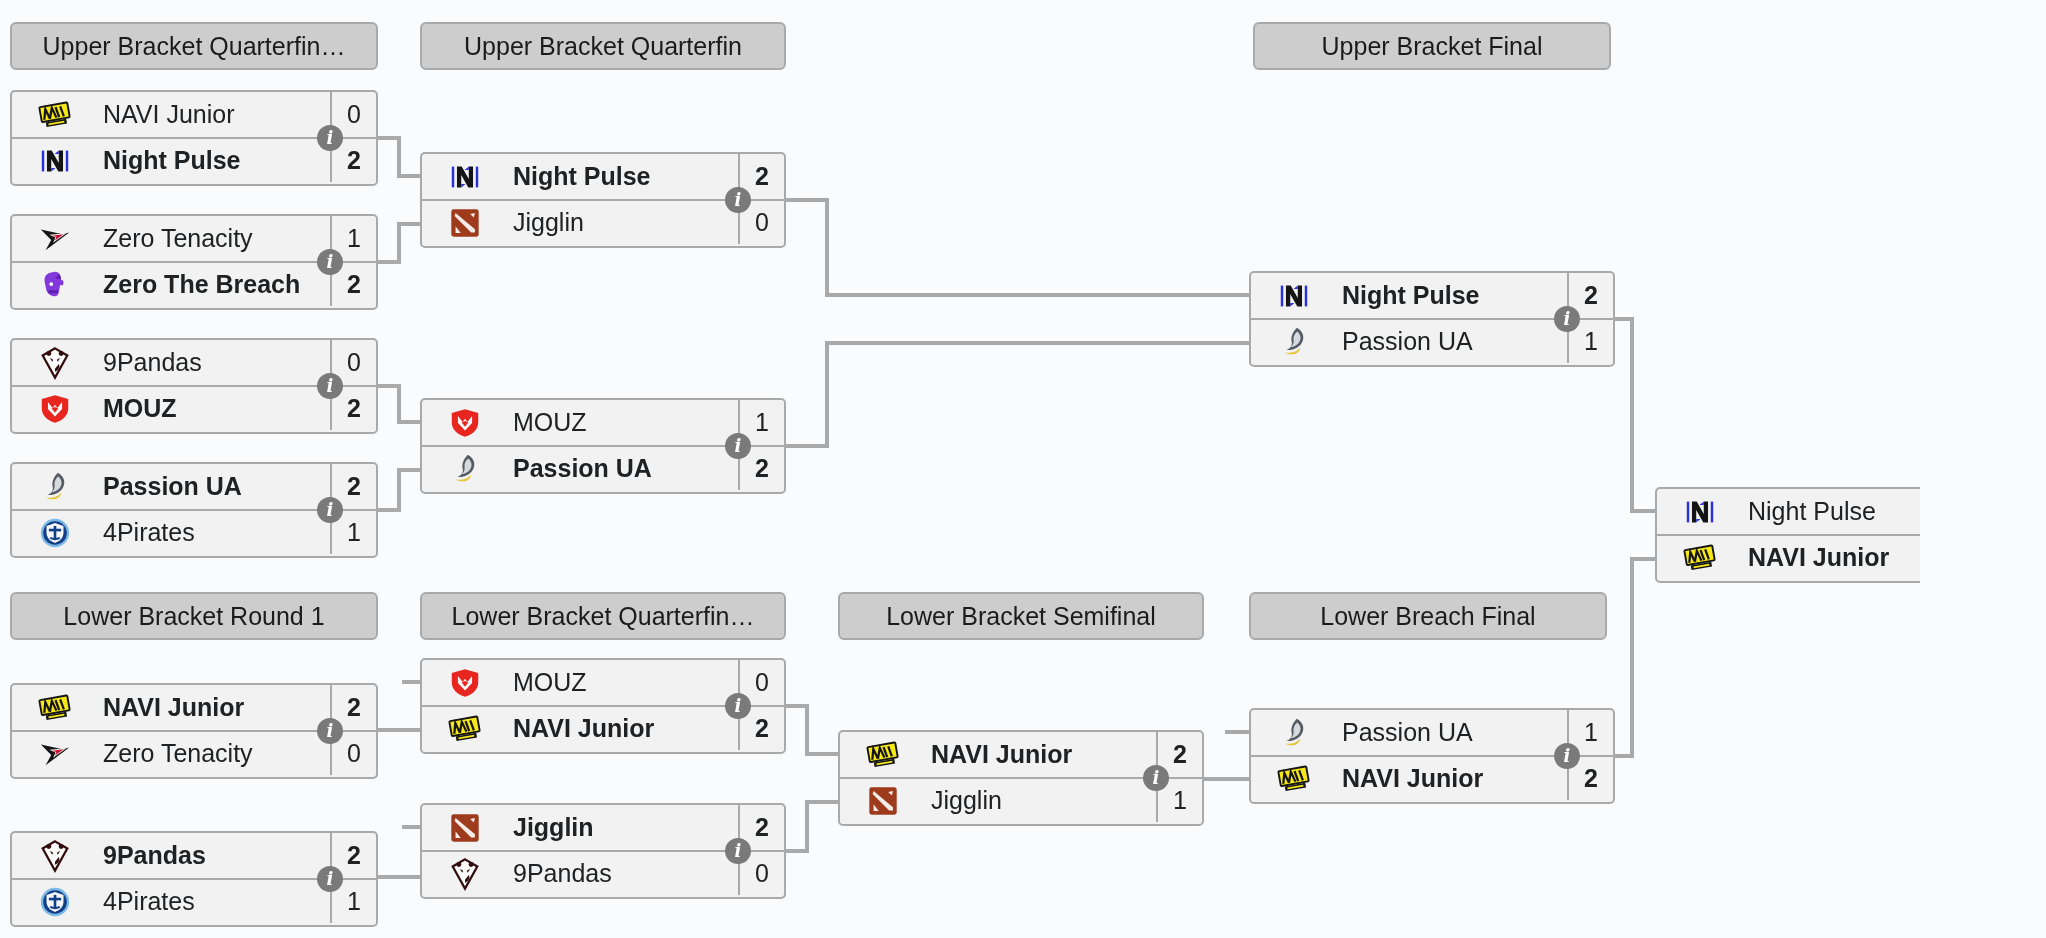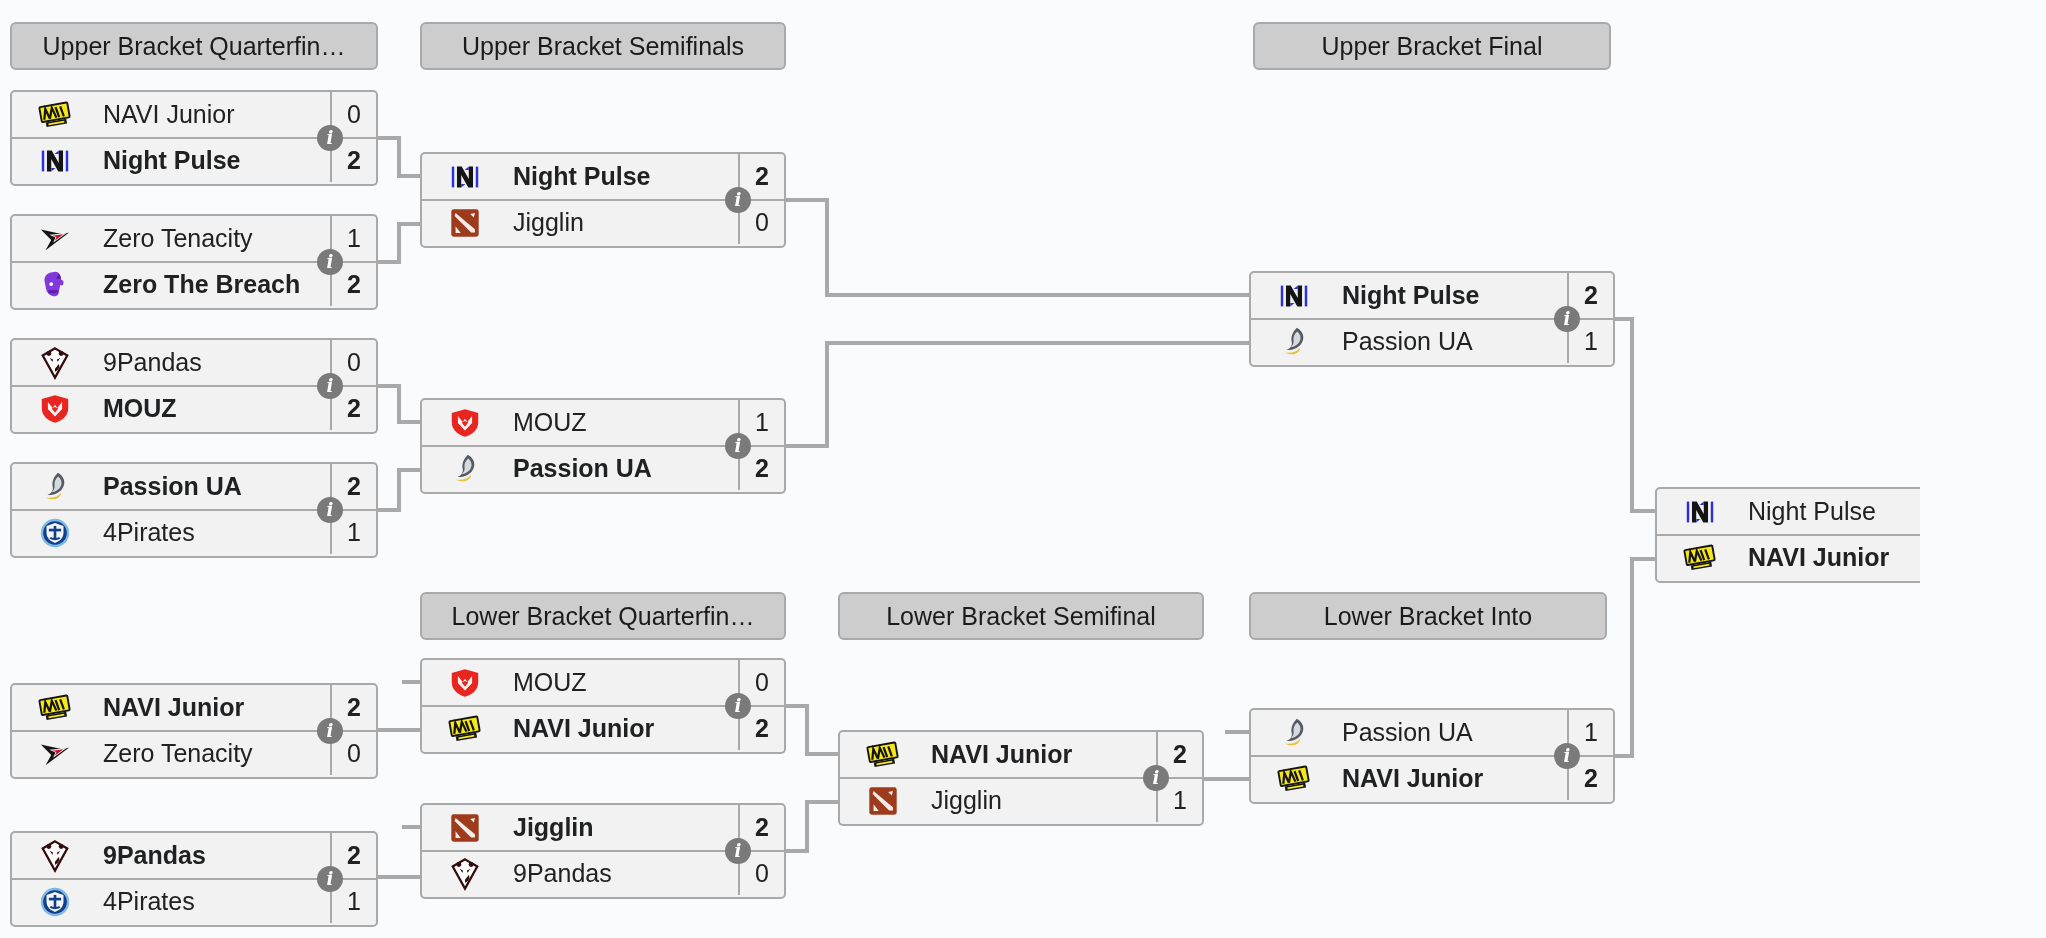--- a/index.html
+++ b/index.html
@@ -121,25 +121,26 @@
       <path d="M8 7.5 L28.5 24.5 V28 h-4 L7 10.5 Z" fill="#f3ece8"></path>
       <path d="M8 21.5 L13.5 28.5 H8 Z" fill="#f3ece8"></path>
       <path d="M23.5 8.5 l5 -1.2 -1.2 5 z" fill="#f3ece8"></path>
     </symbol>
   </defs>
 </svg>
 
 <div class="bracket">
 
   <div class="bh h-ubqf">Upper Bracket Quarterfin…</div>
-  <div class="bh h-ubsf">Upper Bracket Semifinals</div>
+  <div class="bh h-ubsf">Upper Bracket Quarterfin</div>
   <div class="bh h-ubf">Upper Bracket Final</div>
+  <div class="bh h-lbr1">Lower Bracket Round 1</div>
   <div class="bh h-lbsf">Lower Bracket Semifinal</div>
   <div class="bh h-lbqf">Lower Bracket Quarterfin…</div>
-  <div class="bh h-lbf">Lower Bracket Into</div>
+  <div class="bh h-lbf">Lower Breach Final</div>
 
   <div class="ln" style="left:378px;top:136px;width:21px;height:4px"></div>
   <div class="ln" style="left:397px;top:136px;width:4px;height:42px"></div>
   <div class="ln" style="left:397px;top:174px;width:23px;height:4px"></div>
   <div class="ln" style="left:378px;top:260px;width:21px;height:4px"></div>
   <div class="ln" style="left:397px;top:222px;width:4px;height:42px"></div>
   <div class="ln" style="left:397px;top:222px;width:23px;height:4px"></div>
   <div class="ln" style="left:378px;top:384px;width:21px;height:4px"></div>
   <div class="ln" style="left:397px;top:384px;width:4px;height:40px"></div>
   <div class="ln" style="left:397px;top:420px;width:23px;height:4px"></div>

